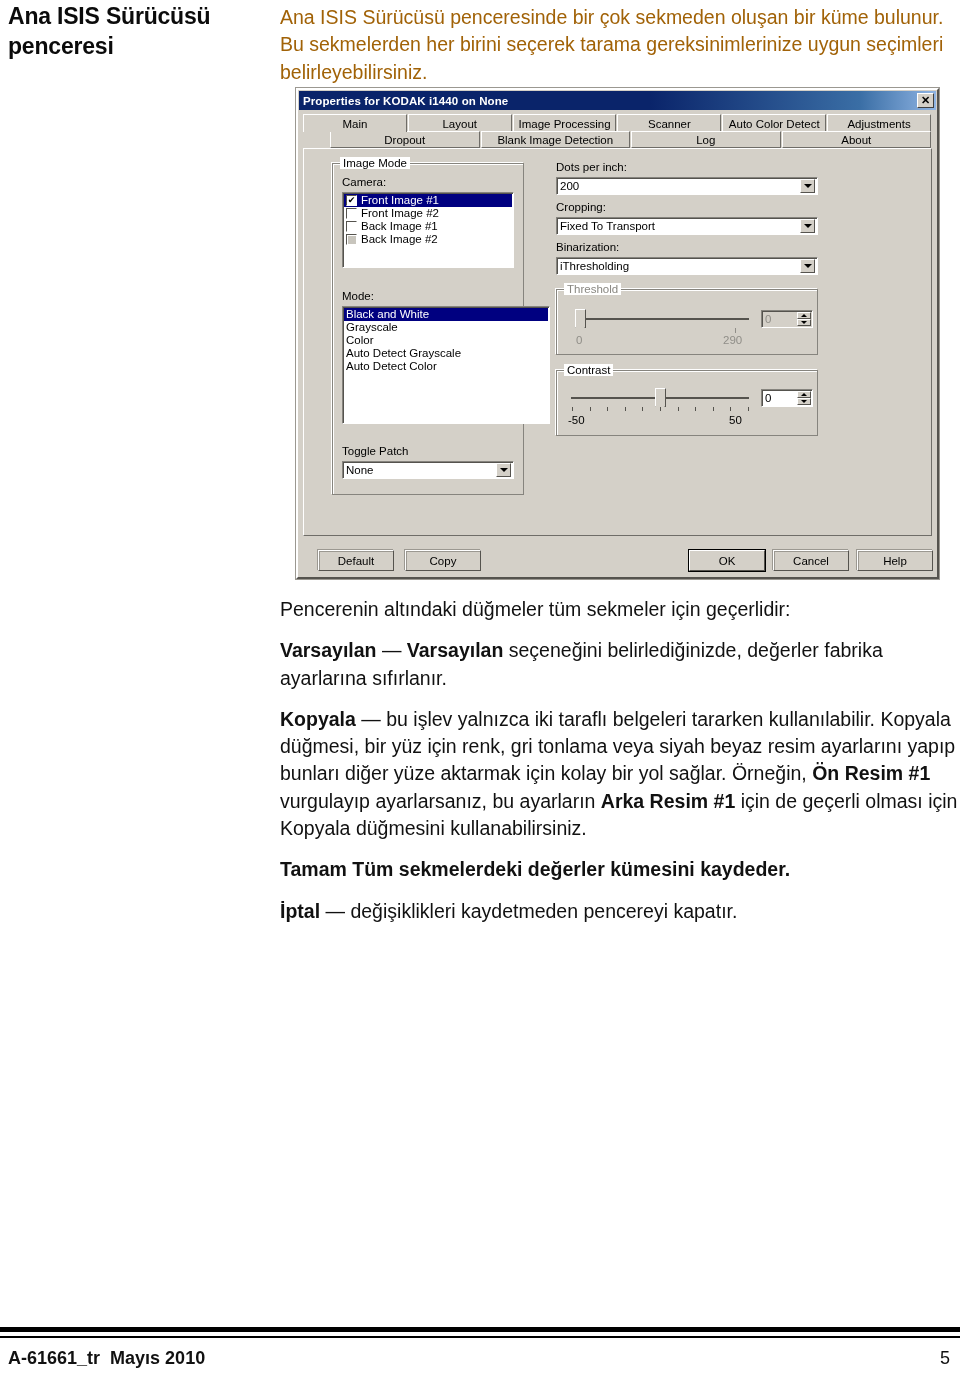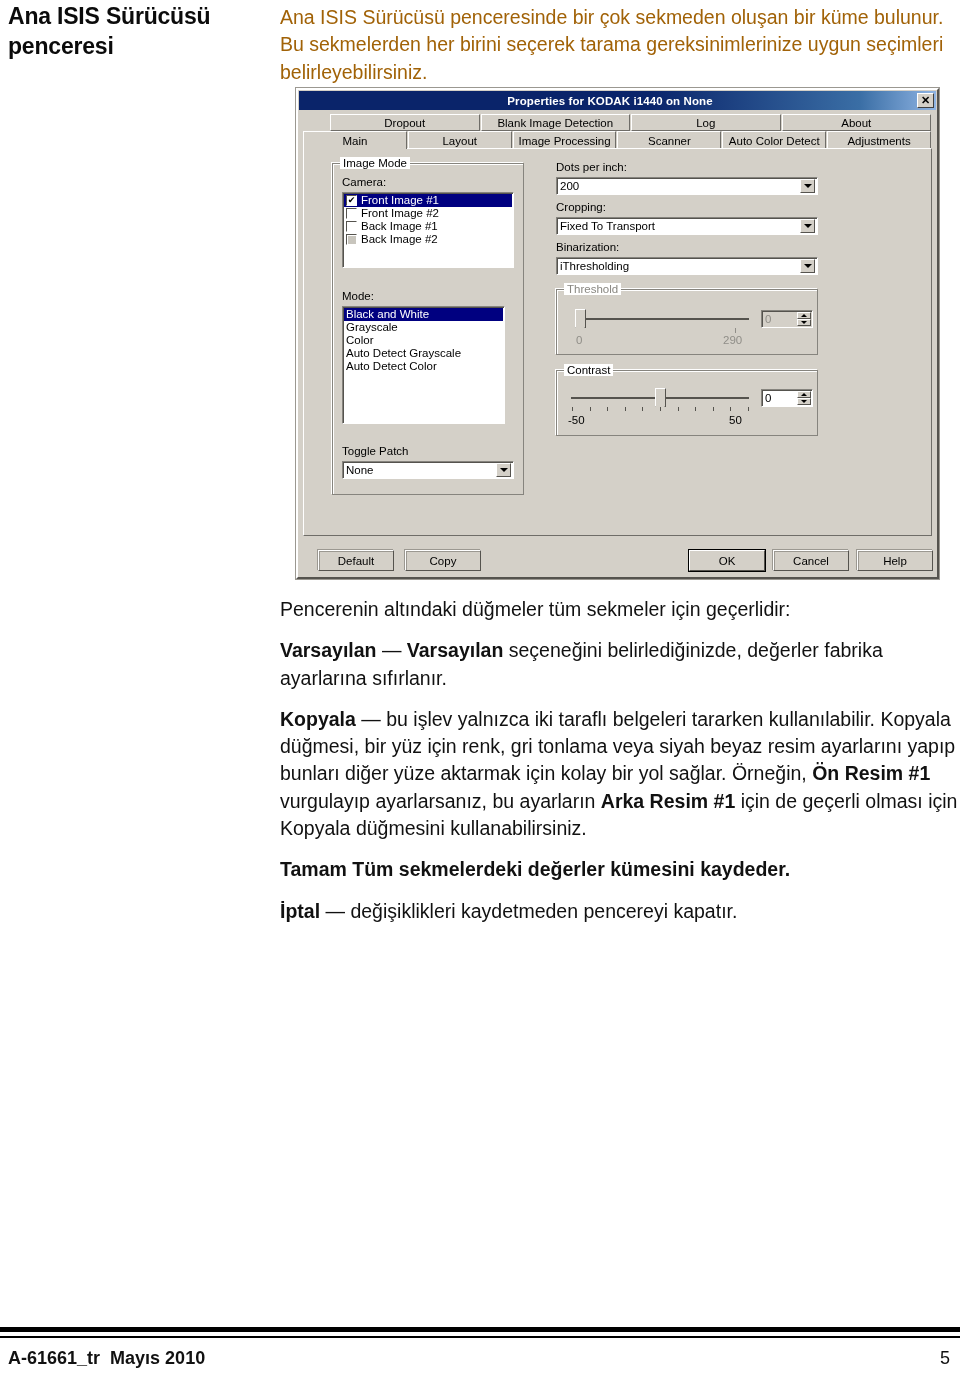--- a/index.html
+++ b/index.html
@@ -46,21 +46,20 @@
     border-right-color: #55534e;
     border-bottom-color: #55534e;
     box-shadow: 0 0 0 1px #9b9891;
   }
   .titlebar {
     height: 19px;
     margin: 1px 1px 0 1px;
     background: linear-gradient(to right, #0a246a 0%, #0a246a 55%, #3a6ea5 88%, #8fb4e3 100%);
     display: flex; align-items: center;
     padding: 0 2px 0 4px;
-    text-align: center;
   }
   .titlebar .title {
     color: #ffffff;
     font-size: 11.5px;
     font-weight: bold;
     white-space: nowrap;
     flex: 1;
     letter-spacing: 0.1px;
   }
   .titlebar .closebtn {
@@ -321,33 +320,33 @@
   <div class="intro">Ana ISIS Sürücüsü penceresinde bir çok sekmeden oluşan bir küme bulunur. Bu sekmelerden her birini seçerek tarama gereksinimlerinize uygun seçimleri belirleyebilirsiniz.</div>
 
   <div class="dialog">
 
     <div class="titlebar">
       <div class="title">Properties for KODAK i1440 on None</div>
       <div class="closebtn">✕</div>
     </div>
 
     <div class="tabs-wrap">
-      <div class="tab-row row1">
-        <div class="tab">Dropout</div>
-        <div class="tab">Blank Image Detection</div>
-        <div class="tab">Log</div>
-        <div class="tab">About</div>
-      </div>
       <div class="tab-row row2">
         <div class="tab active">Main</div>
         <div class="tab">Layout</div>
         <div class="tab">Image Processing</div>
         <div class="tab">Scanner</div>
         <div class="tab">Auto Color Detect</div>
         <div class="tab">Adjustments</div>
+      </div>
+      <div class="tab-row row1">
+        <div class="tab">Dropout</div>
+        <div class="tab">Blank Image Detection</div>
+        <div class="tab">Log</div>
+        <div class="tab">About</div>
       </div>
     </div>
 
     <div class="tabpage">
 
       <div class="group" style="left:28px; top:14px; width:192px; height:332px;">
         <span class="glabel">Image Mode</span>
 
         <span class="fieldlabel" style="left:9px; top:12px;">Camera:</span>
 
@@ -365,21 +364,21 @@
             <span>Back Image #1</span>
           </div>
           <div class="listitem">
             <span class="cb grey"></span>
             <span>Back Image #2</span>
           </div>
         </div>
 
         <span class="fieldlabel" style="left:9px; top:126px;">Mode:</span>
 
-        <div class="listbox" style="left:9px; top:142px; width:163px; height:118px;">
+        <div class="listbox" style="left:9px; top:142px; width:208px; height:118px;">
           <div class="listitem sel">Black and White</div>
           <div class="listitem">Grayscale</div>
           <div class="listitem">Color</div>
           <div class="listitem">Auto Detect Grayscale</div>
           <div class="listitem">Auto Detect Color</div>
         </div>
 
         <span class="fieldlabel" style="left:9px; top:281px;">Toggle Patch</span>
 
         <div class="combo" style="left:9px; top:297px; width:172px;">

